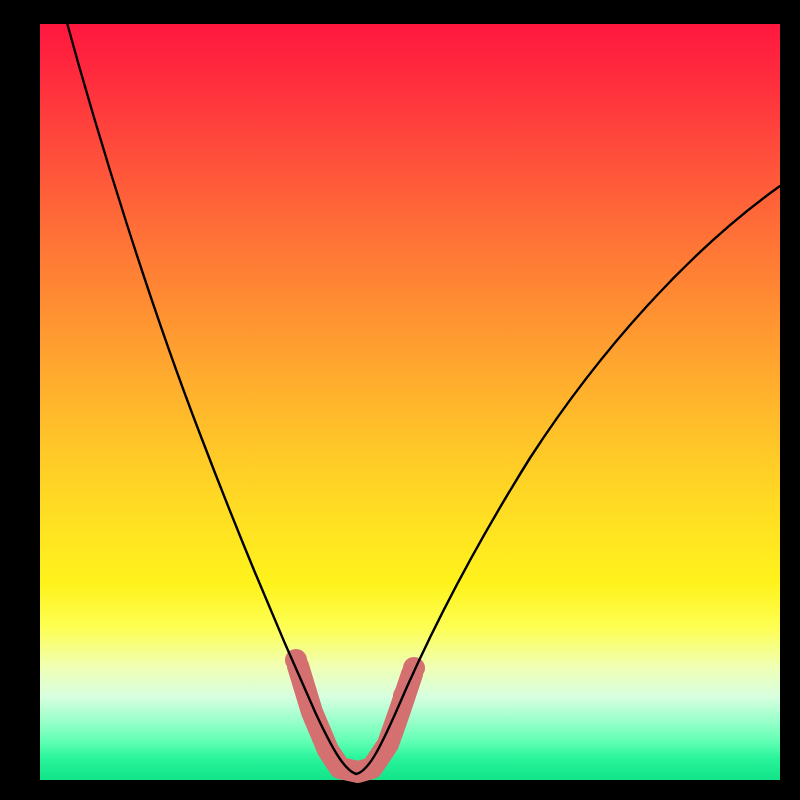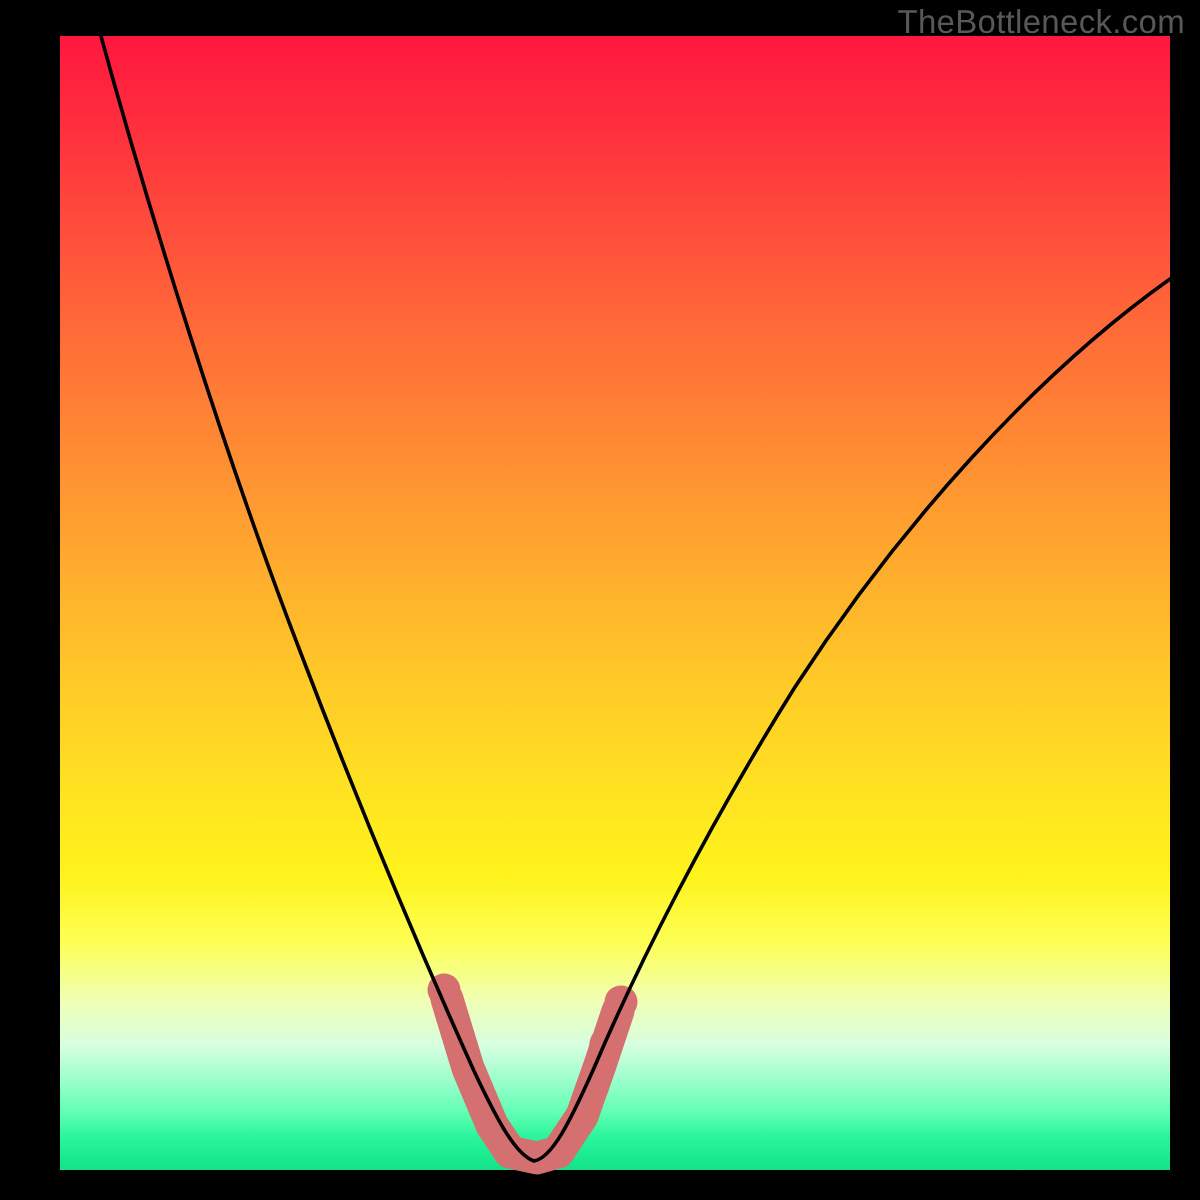--- a/index.html
+++ b/index.html
@@ -113,14 +113,13 @@
                C 60 120, 110 280, 160 410
                C 200 515, 240 610, 276 690
                C 292 724, 304 746, 316 750
                C 328 748, 340 724, 356 688
                C 385 620, 430 530, 490 434
                C 560 326, 650 226, 740 162"></path>
     </svg>
 
   </div>
 
-  <div class="watermark">TheBottleneck.com</div>
 </div>
 
 </body></html>

